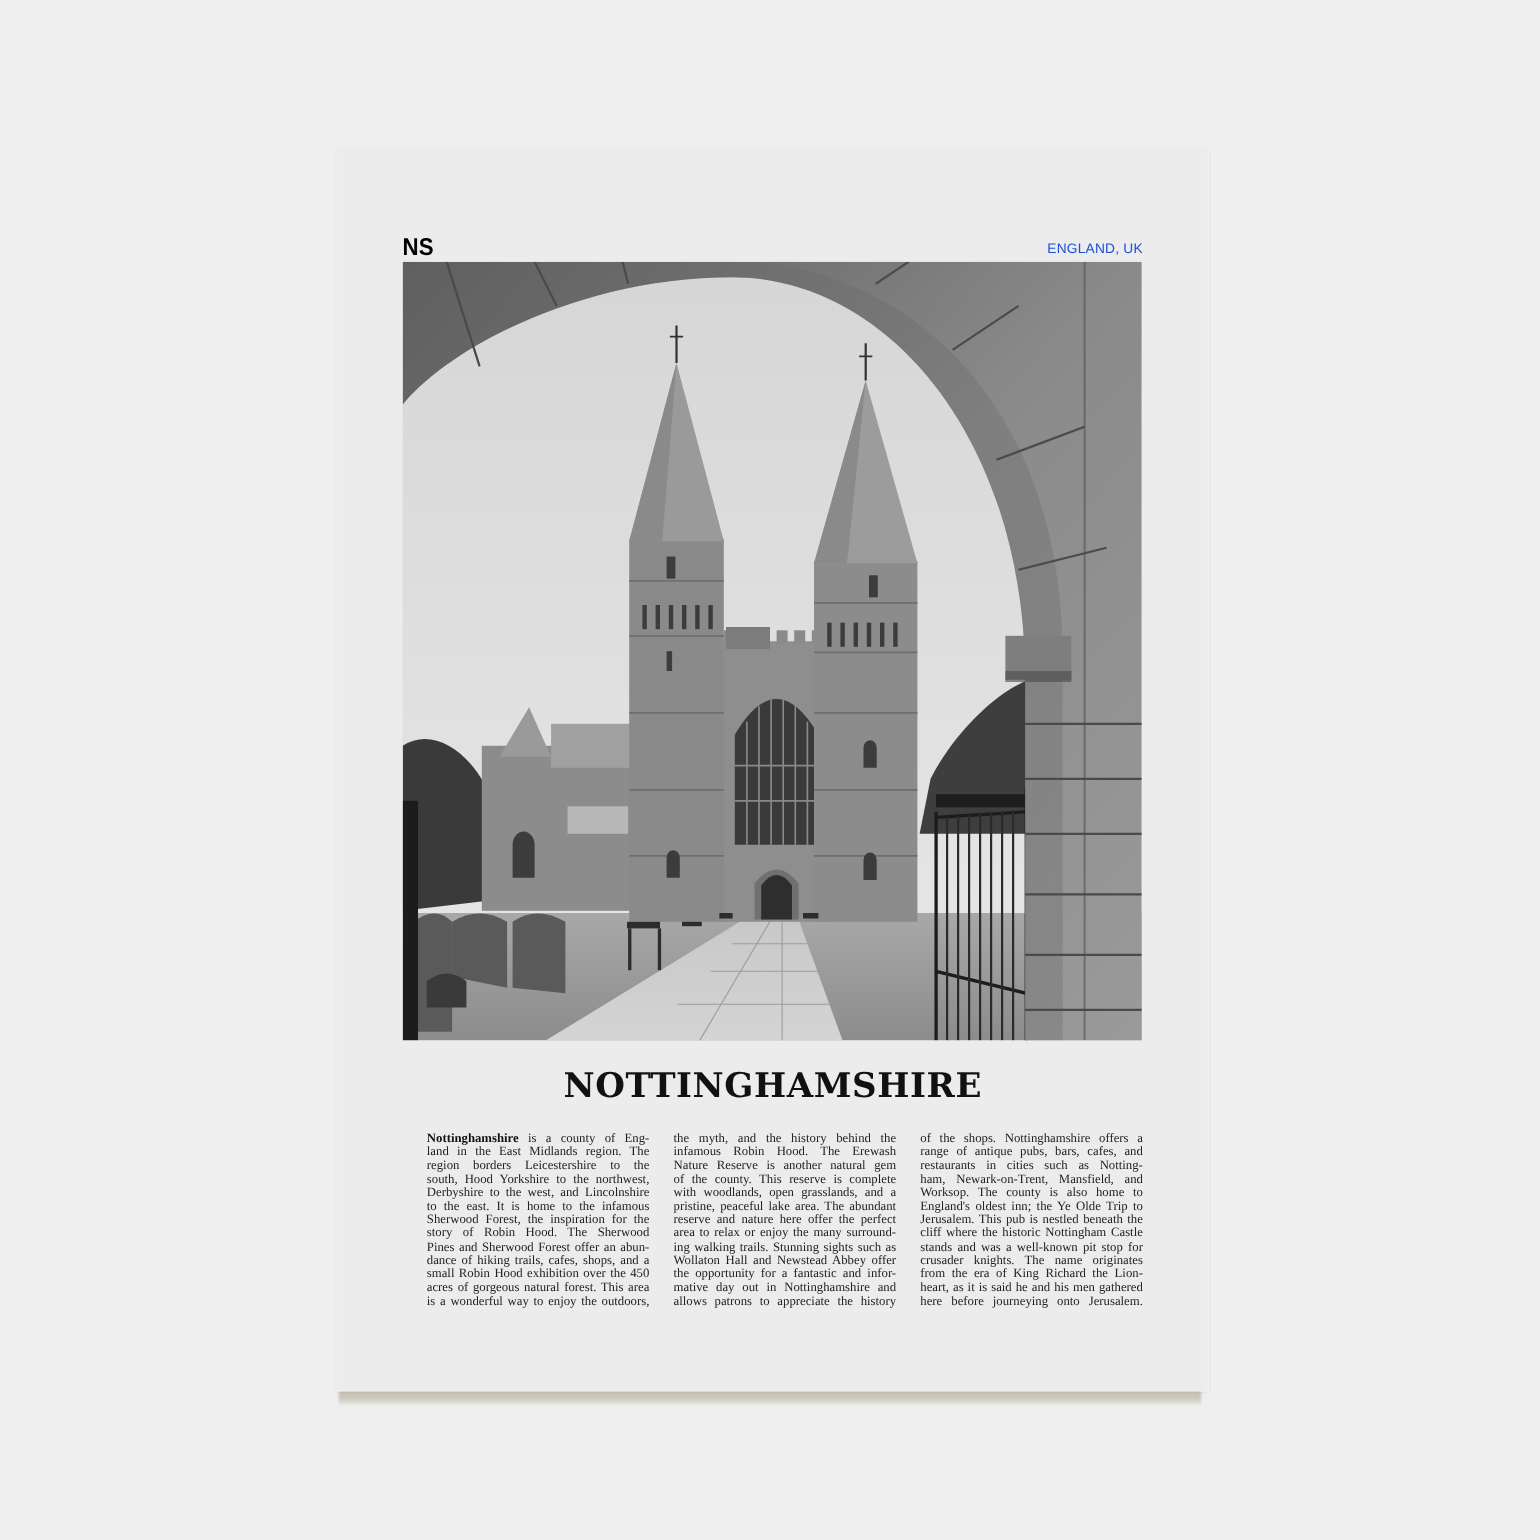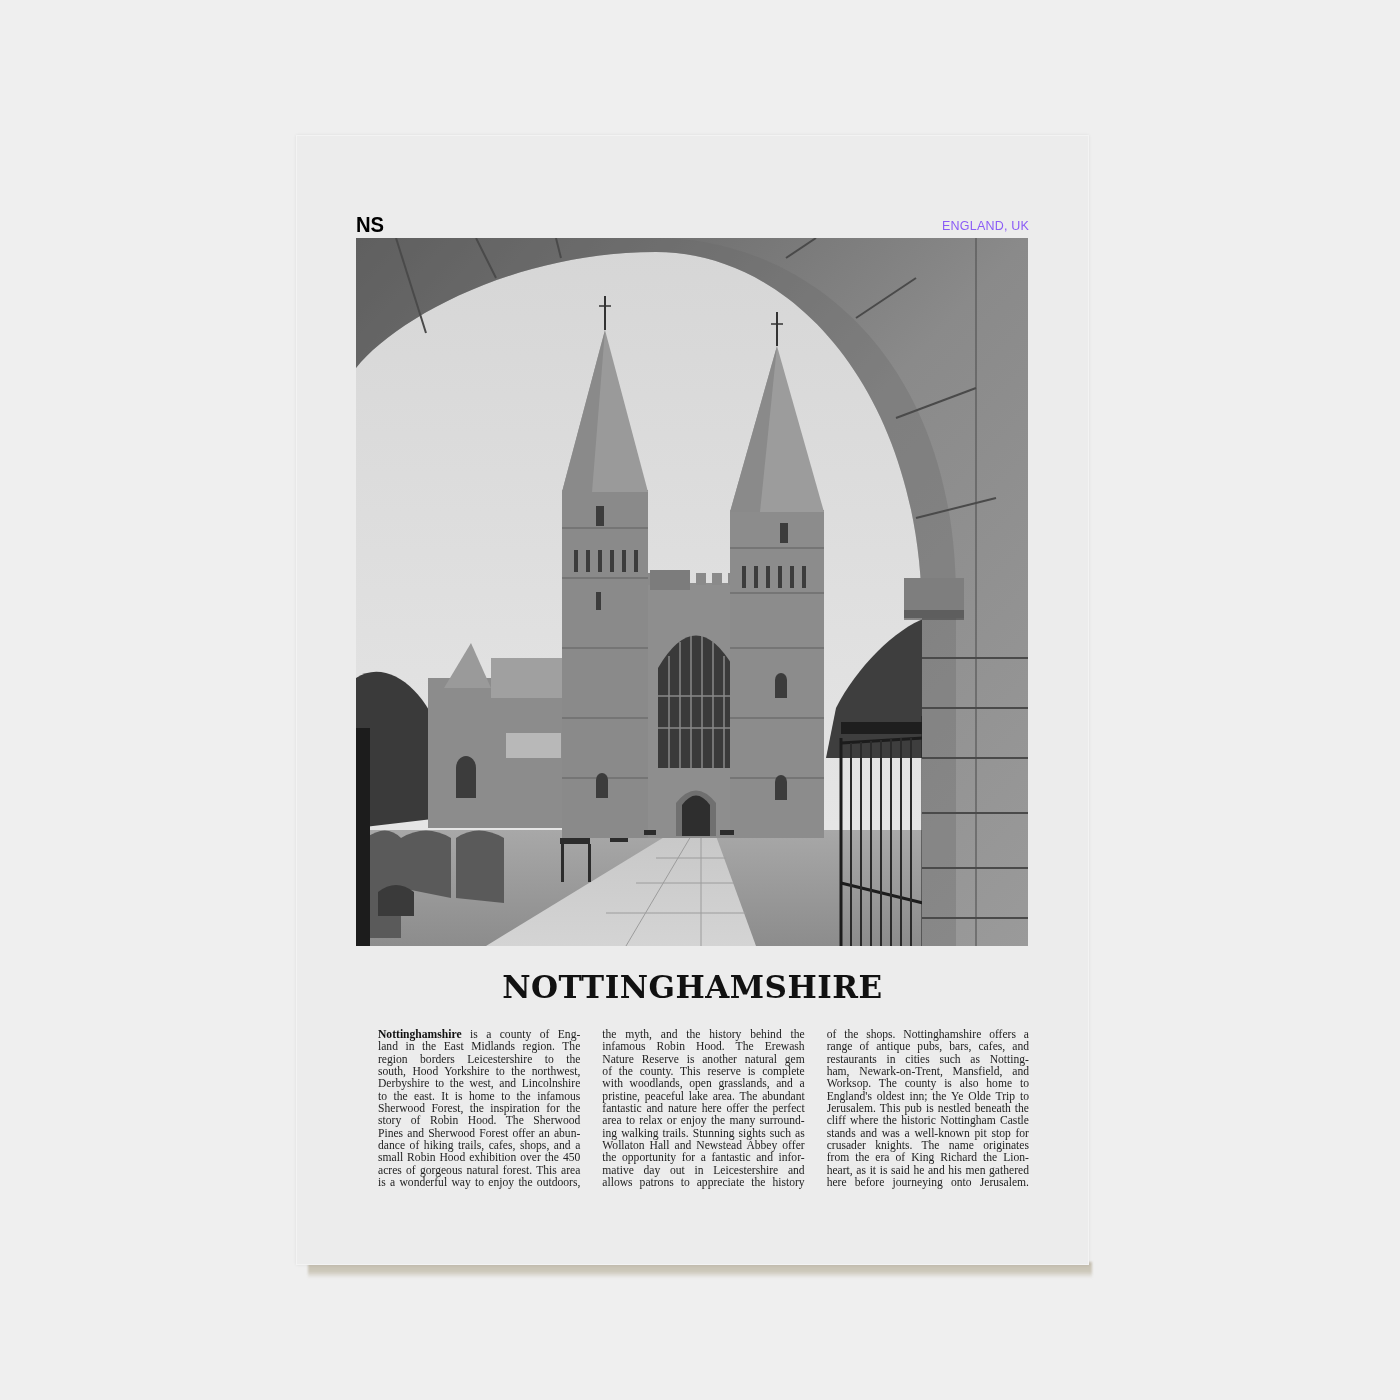--- a/index.html
+++ b/index.html
@@ -8,34 +8,34 @@
       background: #efefef;
       position: relative; overflow: hidden;
       font-family: "Liberation Serif", serif;
     }
     .poster-shadow {
       position: absolute; left: 308px; top: 1262px; width: 784px; height: 16px;
       background: linear-gradient(#c5bfb0, #cdc8bb 60%, rgba(220,218,212,0));
       filter: blur(1.2px);
     }
     .poster {
-      position: absolute; left: 296px; top: 135px; width: 793px; height: 1130px;
+      position: absolute; left: 306px; top: 135px; width: 793px; height: 1130px;
       background: #ececec;
       box-shadow: 0 0 3px rgba(0,0,0,0.08), inset 0 0 0 1px rgba(255,255,255,0.4);
     }
     .monogram {
       position: absolute; left: 60px; top: 77px;
       font-family: "Liberation Sans", sans-serif; font-weight: bold;
       font-size: 22px; letter-spacing: 0px; color: #000;
       transform: scaleX(0.92); transform-origin: left;
     }
     .location {
       position: absolute; right: 60px; top: 84px;
       font-family: "Liberation Sans", sans-serif;
-      font-size: 12.5px; color: #8b5cf6; letter-spacing: 0.2px;
+      font-size: 12.5px; color: #1d4ed8; letter-spacing: 0.2px;
     }
     .photo {
       position: absolute; left: 60px; top: 103px; width: 672px; height: 708px;
       overflow: hidden; background: #dcdcdc;
     }
     .photo svg { display: block; }
     .title {
       position: absolute; left: 0; right: 0; top: 834px; text-align: center;
       font-family: "DejaVu Serif", serif; font-weight: bold;
       font-size: 31px; letter-spacing: 0.5px; color: #111;
@@ -256,26 +256,26 @@
       <span class="line">acres of gorgeous natural forest. This area</span>
       <span class="line">is a wonderful way to enjoy the outdoors,</span>
     </div>
     <div class="col">
       <span class="line">the myth, and the history behind the</span>
       <span class="line">infamous Robin Hood. The Erewash</span>
       <span class="line">Nature Reserve is another natural gem</span>
       <span class="line">of the county. This reserve is complete</span>
       <span class="line">with woodlands, open grasslands, and a</span>
       <span class="line">pristine, peaceful lake area. The abundant</span>
-      <span class="line">fantastic and nature here offer the perfect</span>
+      <span class="line">reserve and nature here offer the perfect</span>
       <span class="line">area to relax or enjoy the many surround-</span>
       <span class="line">ing walking trails. Stunning sights such as</span>
       <span class="line">Wollaton Hall and Newstead Abbey offer</span>
       <span class="line">the opportunity for a fantastic and infor-</span>
-      <span class="line">mative day out in Leicestershire and</span>
+      <span class="line">mative day out in Nottinghamshire and</span>
       <span class="line">allows patrons to appreciate the history</span>
     </div>
     <div class="col">
       <span class="line">of the shops. Nottinghamshire offers a</span>
       <span class="line">range of antique pubs, bars, cafes, and</span>
       <span class="line">restaurants in cities such as Notting-</span>
       <span class="line">ham, Newark-on-Trent, Mansfield, and</span>
       <span class="line">Worksop. The county is also home to</span>
       <span class="line">England's oldest inn; the Ye Olde Trip to</span>
       <span class="line">Jerusalem. This pub is nestled beneath the</span>

